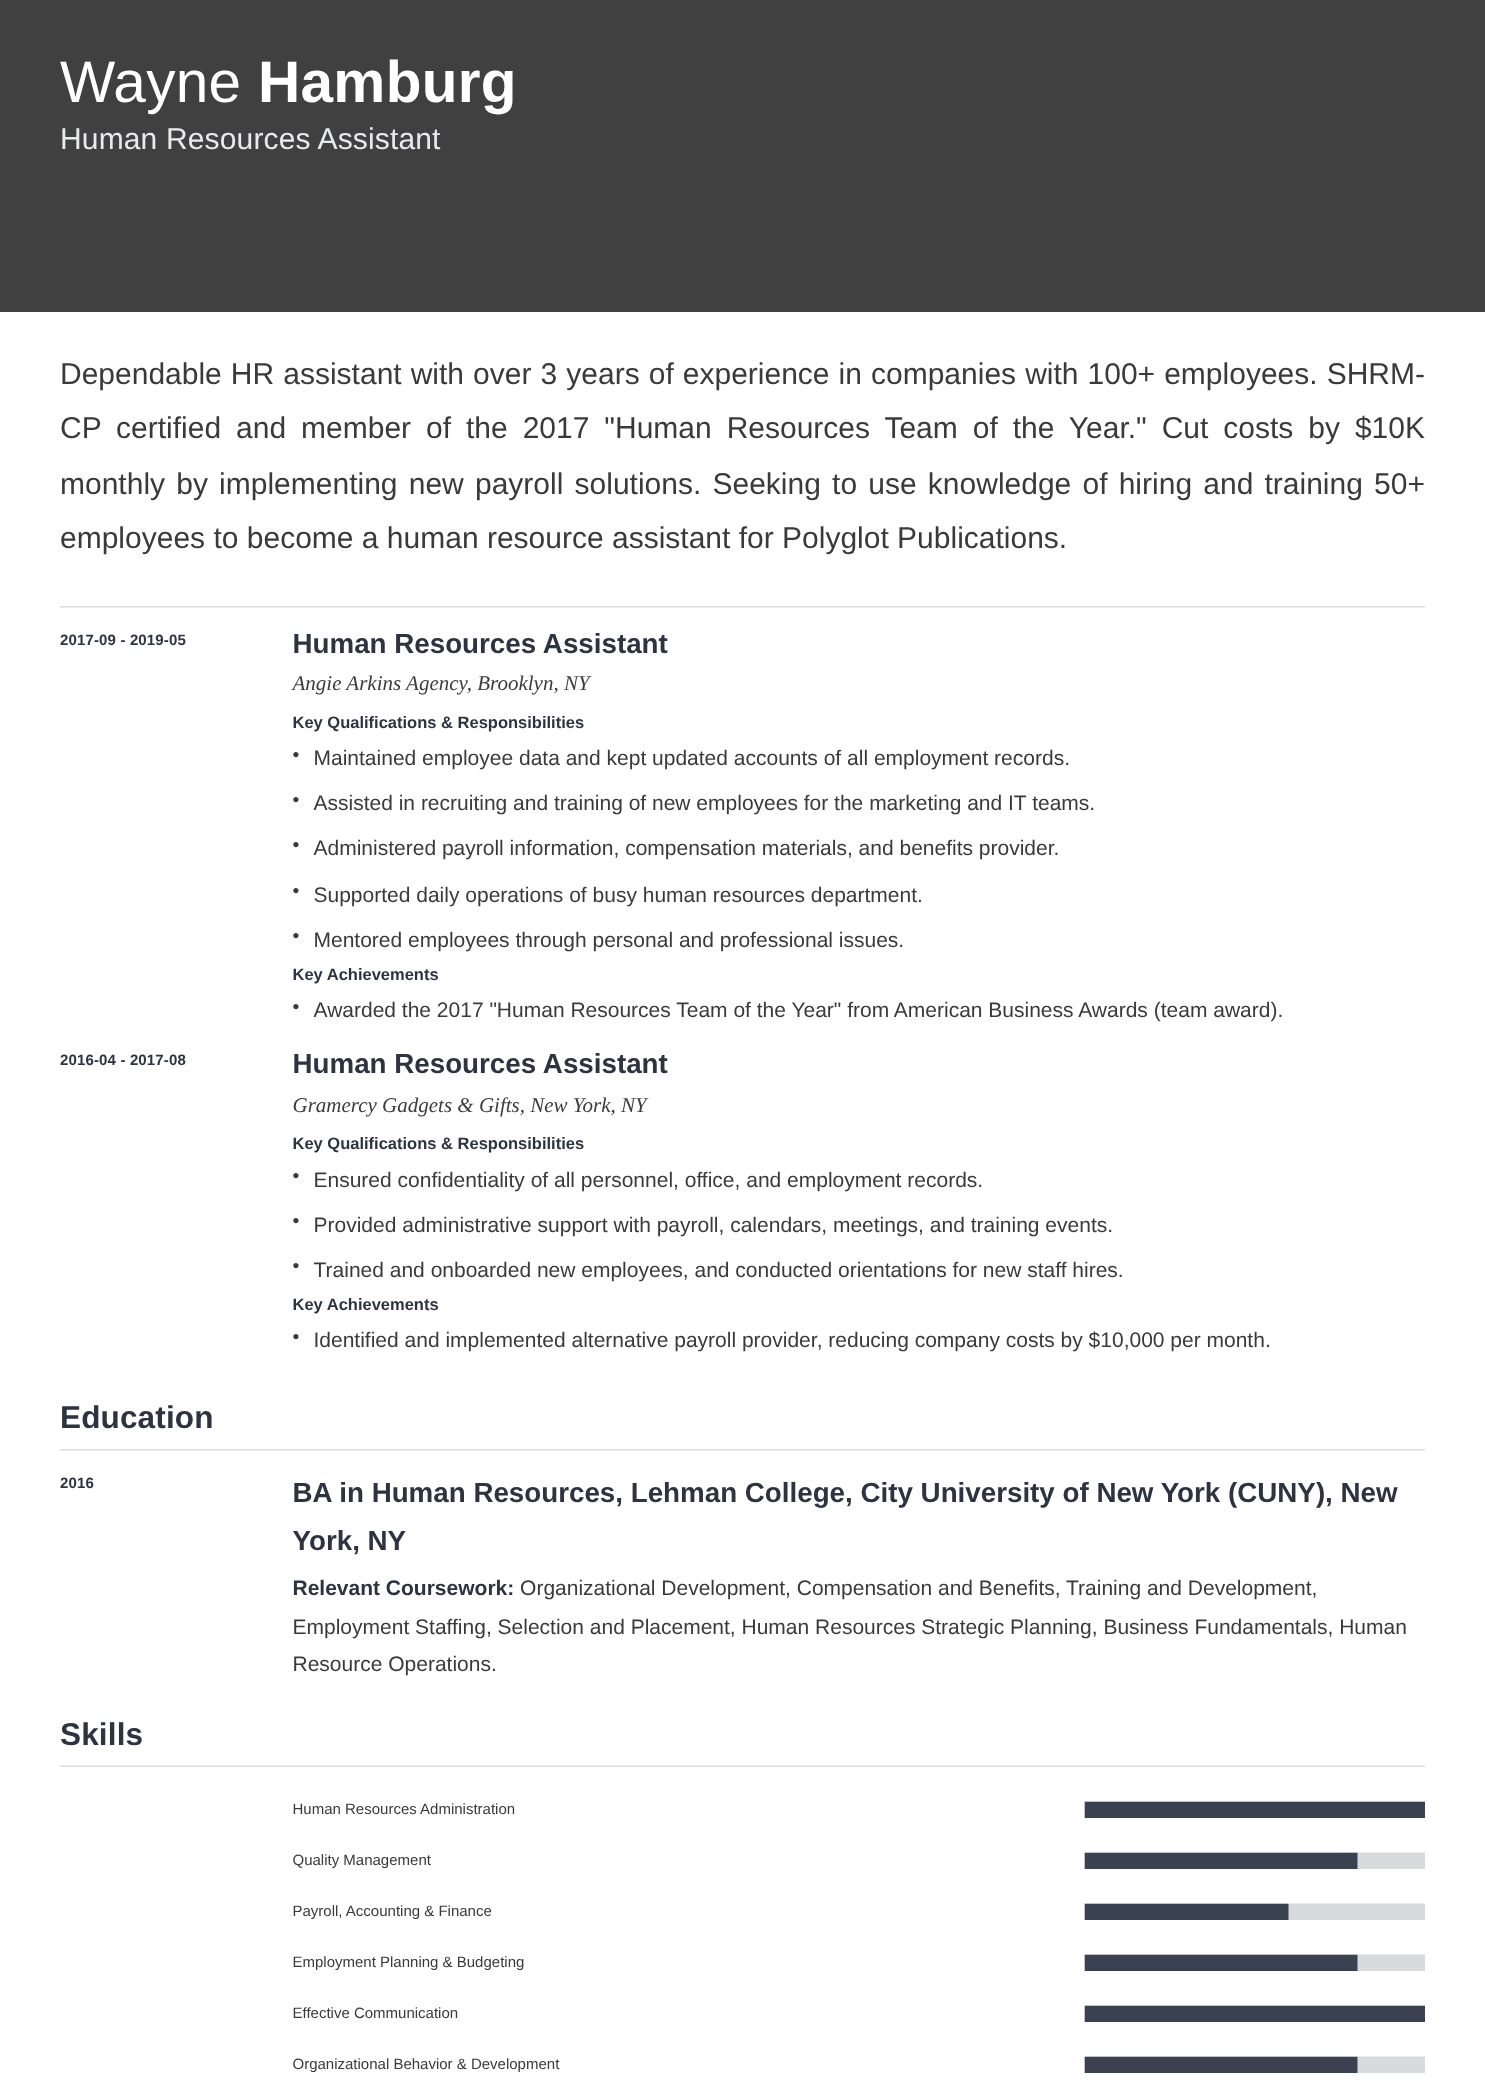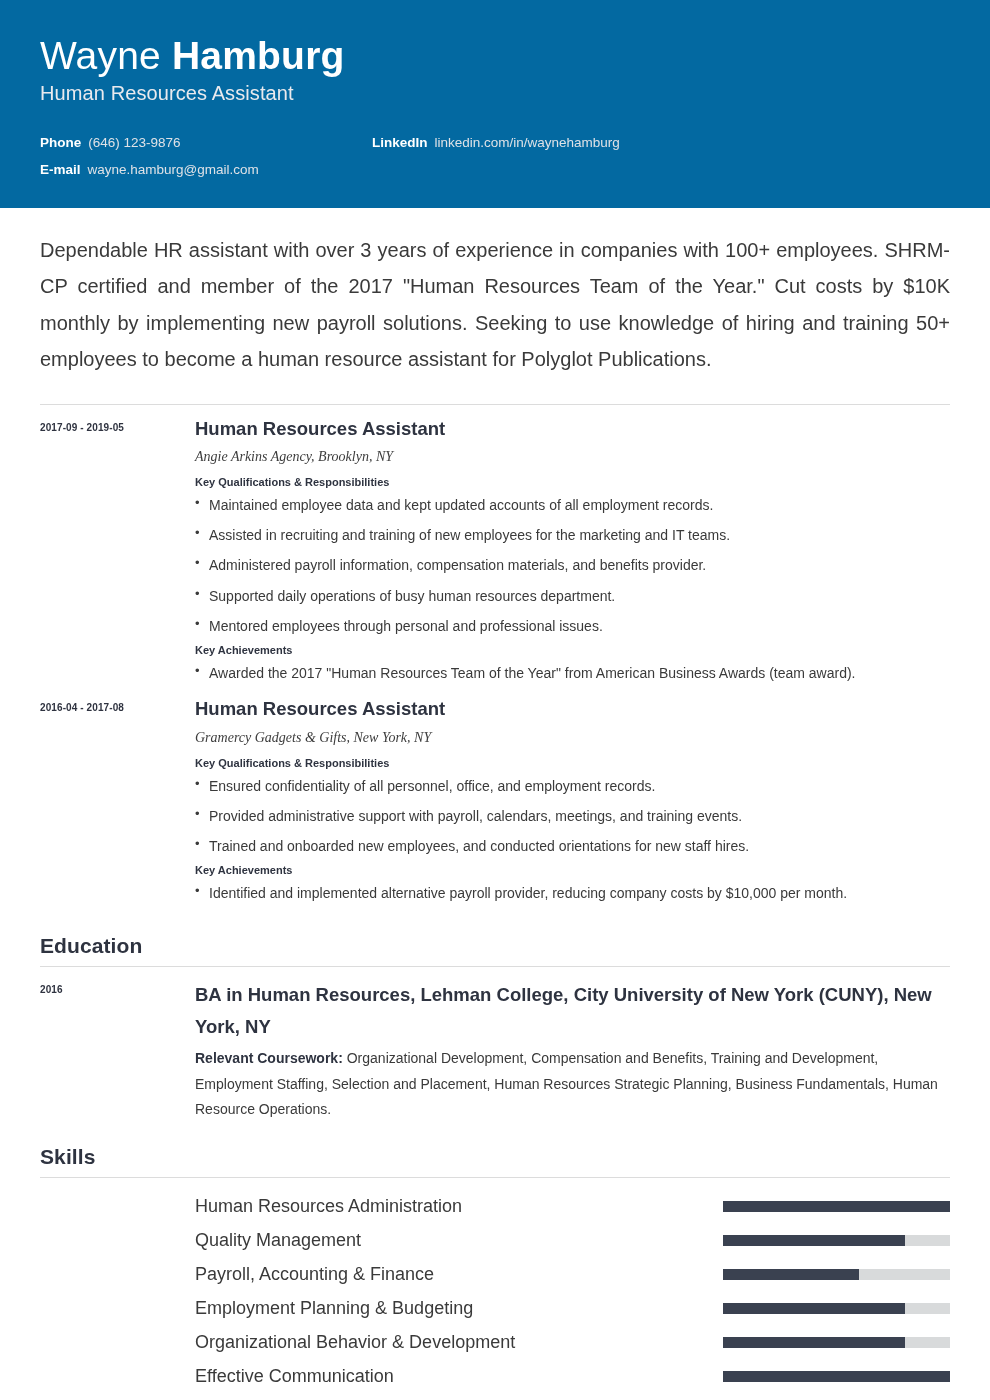--- a/index.html
+++ b/index.html
@@ -11,21 +11,21 @@
   body {
     width: 990px;
     height: 1400px;
     font-family: "Liberation Sans", sans-serif;
     color: #333333;
     overflow: hidden;
   }
 
   
   .resume-header {
-    background: #0369a1;
+    background: #404040;
     color: #ffffff;
     padding: 34px 40px 26px 40px;
     height: 208px;
   }
   .name-line {
     font-size: 39px;
     line-height: 1.12;
     font-weight: 300;
     letter-spacing: 0.2px;
     color: #ffffff;
@@ -177,21 +177,21 @@
   
   .skills-list { margin-top: 2px; }
   .skill-row {
     display: flex;
     align-items: center;
     margin-left: 155px;
     height: 34px;
   }
   .skill-name {
     flex: 1 1 auto;
-    font-size: 18px;
+    font-size: 10px;
     color: #3a3a3a;
   }
   .skill-bar-track {
     flex: 0 0 227px;
     width: 227px;
     height: 11px;
     background: #d8dadb;
     position: relative;
     overflow: hidden;
   }
@@ -203,38 +203,20 @@
     background: #3a4150;
   }
 </style>
 </head>
 <body>
 
 <header class="resume-header">
   <h1 class="name-line"><span class="name-first">Wayne </span><span class="name-last">Hamburg</span></h1>
   <div class="job-title">Human Resources Assistant</div>
 
-  <div class="contact-grid">
-    <div class="contact-row">
-      <div class="contact-cell col-1">
-        <span class="contact-label">Phone</span>
-        <span class="contact-value">(646) 123-9876</span>
-      </div>
-      <div class="contact-cell col-2">
-        <span class="contact-label">LinkedIn</span>
-        <span class="contact-value">linkedin.com/in/waynehamburg</span>
-      </div>
-    </div>
-    <div class="contact-row">
-      <div class="contact-cell col-1">
-        <span class="contact-label">E-mail</span>
-        <span class="contact-value">wayne.hamburg@gmail.com</span>
-      </div>
-    </div>
-  </div>
 </header>
 
 <main class="resume-body">
 
   <p class="summary">Dependable HR assistant with over 3 years of experience in companies with 100+ employees. SHRM-CP certified and member of the 2017 "Human Resources Team of the Year." Cut costs by $10K monthly by implementing new payroll solutions. Seeking to use knowledge of hiring and training 50+ employees to become a human resource assistant for Polyglot Publications.</p>
 
   <section class="section">
     <hr class="section-rule">
 
     <div class="entry">
@@ -312,27 +294,27 @@
           <div class="skill-bar-fill" style="width: 60%;"></div>
         </div>
       </div>
       <div class="skill-row">
         <div class="skill-name">Employment Planning &amp; Budgeting</div>
         <div class="skill-bar-track">
           <div class="skill-bar-fill" style="width: 80%;"></div>
         </div>
       </div>
       <div class="skill-row">
+        <div class="skill-name">Effective Communication</div>
+        <div class="skill-bar-track">
+          <div class="skill-bar-fill" style="width: 100%;"></div>
+        </div>
+      </div>
+      <div class="skill-row">
         <div class="skill-name">Organizational Behavior &amp; Development</div>
         <div class="skill-bar-track">
           <div class="skill-bar-fill" style="width: 80%;"></div>
-        </div>
-      </div>
-      <div class="skill-row">
-        <div class="skill-name">Effective Communication</div>
-        <div class="skill-bar-track">
-          <div class="skill-bar-fill" style="width: 100%;"></div>
         </div>
       </div>
     </div>
   </section>
 
 </main>
 
 </body></html>

